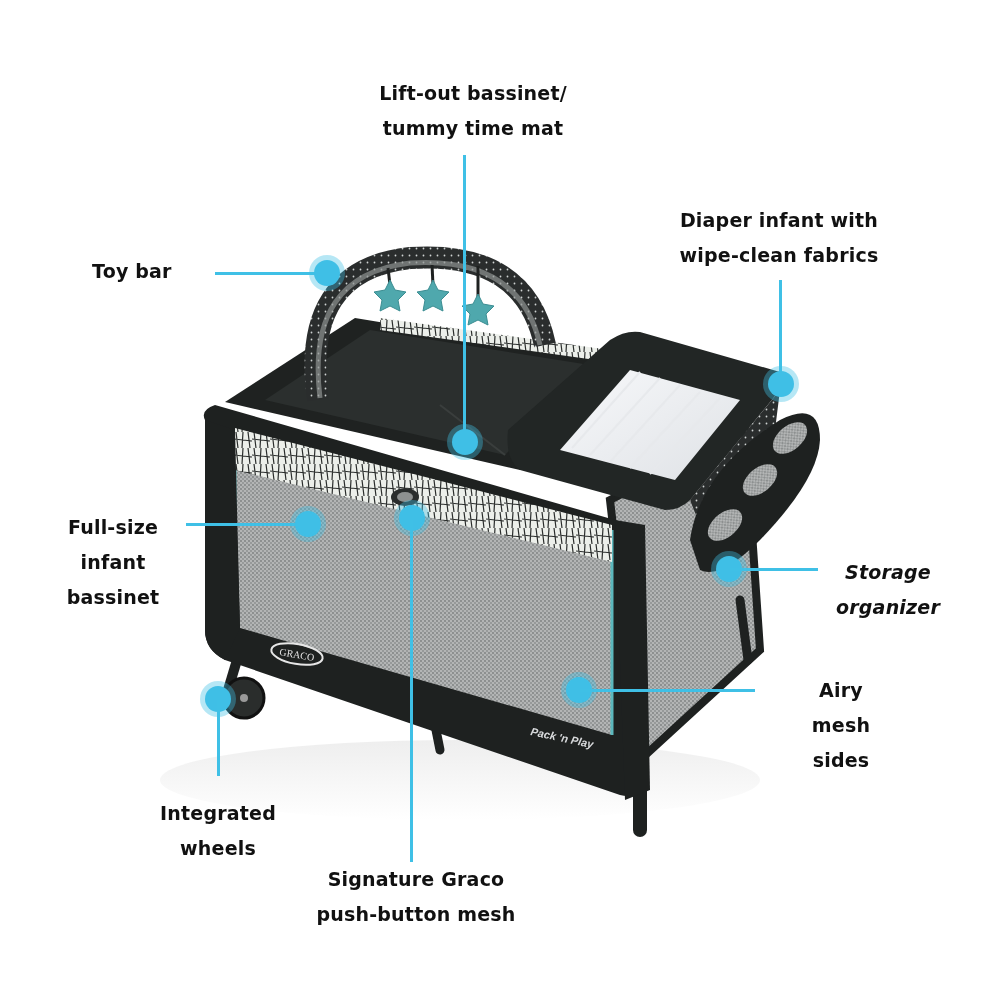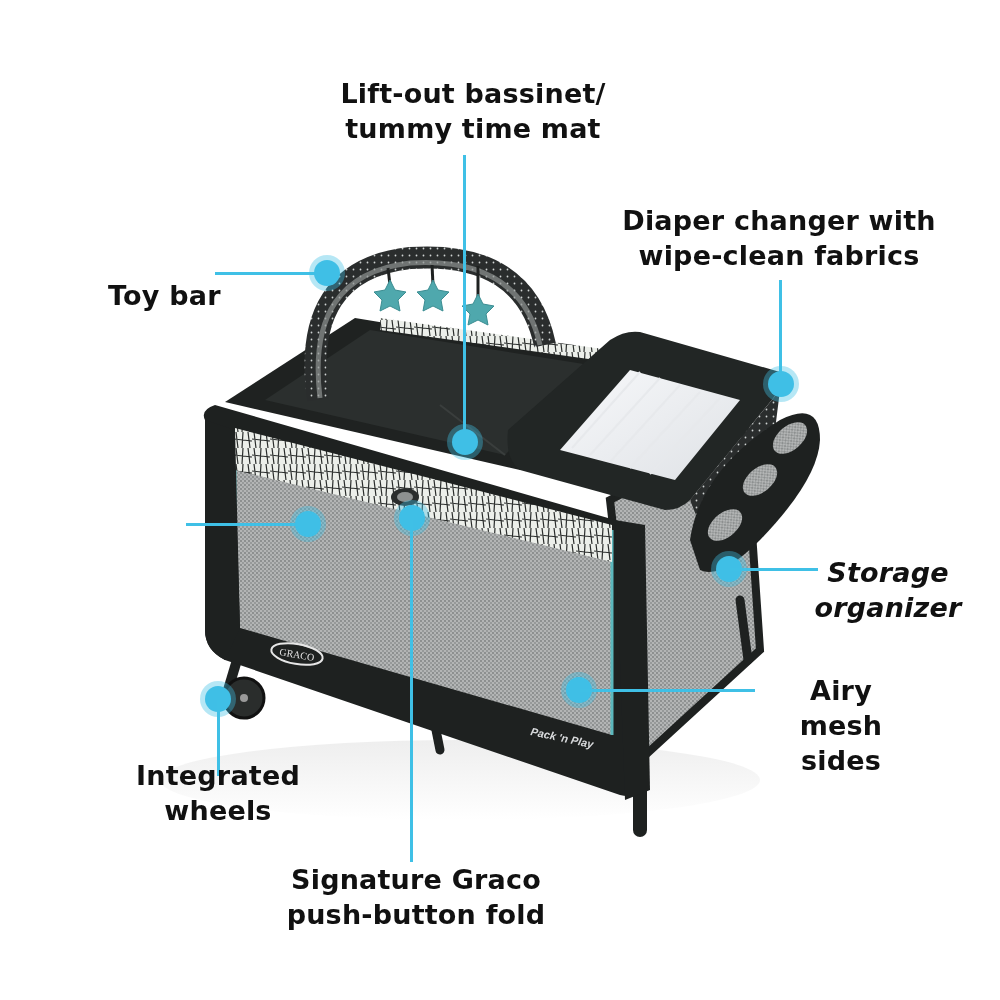--- a/index.html
+++ b/index.html
@@ -11,21 +11,21 @@
       font-family: "DejaVu Sans", "Liberation Sans", sans-serif;
     }
     .product {
       position: absolute; left: 0; top: 0;
       width: 1000px; height: 1000px;
     }
     .label {
       position: absolute;
       color: #111111;
       font-weight: bold;
-      font-size: 27px;
+      font-size: 19px;
       line-height: 35px;
       letter-spacing: 0.2px;
       white-space: pre-line;
     }
     .label.center { text-align: center; }
     .label.left { text-align: left; }
     .leader {
       position: absolute;
       background: #3fc0e6;
     }
@@ -132,46 +132,49 @@
     </g>
 
     <text x="530" y="735" font-family="Liberation Sans, sans-serif" font-weight="bold" font-style="italic" font-size="11" fill="#d8dadc" transform="rotate(12 530 735)">Pack 'n Play</text>
   </svg>
 
   <div class="label center" style="left:318px; top:76px; width:310px;">Lift-out bassinet/
 tummy time mat</div>
   <div class="leader" style="left:463px; top:155px; width:3px; height:286px;"></div>
   <div class="dot" style="left:465px; top:442px;"></div>
 
-  <div class="label left" style="left:108px; top:254px; width:130px;margin-top:24px;">Toy bar</div>
+  <div class="label left" style="left:92px; top:254px; width:130px;">Toy bar</div>
   <div class="leader" style="left:215px; top:272px; width:110px; height:3px;"></div>
   <div class="dot" style="left:327px; top:273px;"></div>
 
-  <div class="label center" style="left:620px; top:203px; width:318px;">Diaper changer with
+  <div class="label center" style="left:620px; top:203px; width:318px;">Diaper infant with
 wipe-clean fabrics</div>
   <div class="leader" style="left:779px; top:280px; width:3px; height:100px;"></div>
   <div class="dot" style="left:781px; top:384px;"></div>
 
+  <div class="label center" style="left:32px; top:510px; width:162px;">Full-size
+infant
+bassinet</div>
   <div class="leader" style="left:186px; top:523px; width:120px; height:3px;"></div>
   <div class="dot" style="left:308px; top:524px;"></div>
 
   <div class="dot" style="left:412px; top:518px;"></div>
   <div class="leader" style="left:410px; top:520px; width:3px; height:342px;"></div>
   <div class="label center" style="left:280px; top:862px; width:272px;">Signature Graco
-push-button fold</div>
+push-button mesh</div>
 
   <div class="dot" style="left:729px; top:569px;"></div>
   <div class="leader" style="left:730px; top:568px; width:88px; height:3px;"></div>
   <div class="label center" style="left:808px; top:555px; width:160px;font-style:italic;">Storage
 organizer</div>
 
   <div class="dot" style="left:579px; top:690px;"></div>
   <div class="leader" style="left:580px; top:689px; width:175px; height:3px;"></div>
   <div class="label center" style="left:791px; top:673px; width:100px;">Airy
 mesh
 sides</div>
 
   <div class="dot" style="left:218px; top:699px;"></div>
   <div class="leader" style="left:217px; top:700px; width:3px; height:76px;"></div>
-  <div class="label center" style="left:128px; top:758px; width:180px;">Integrated
+  <div class="label center" style="left:128px; top:796px; width:180px;">Integrated
 wheels</div>
 
 </div>
 
 </body></html>

